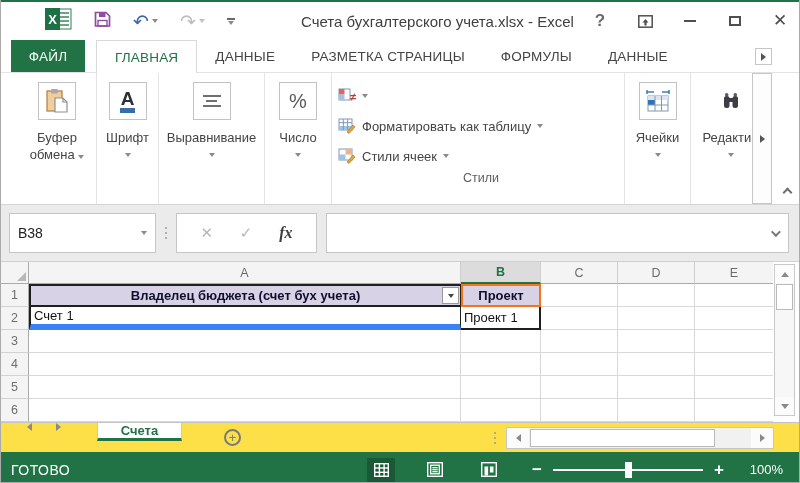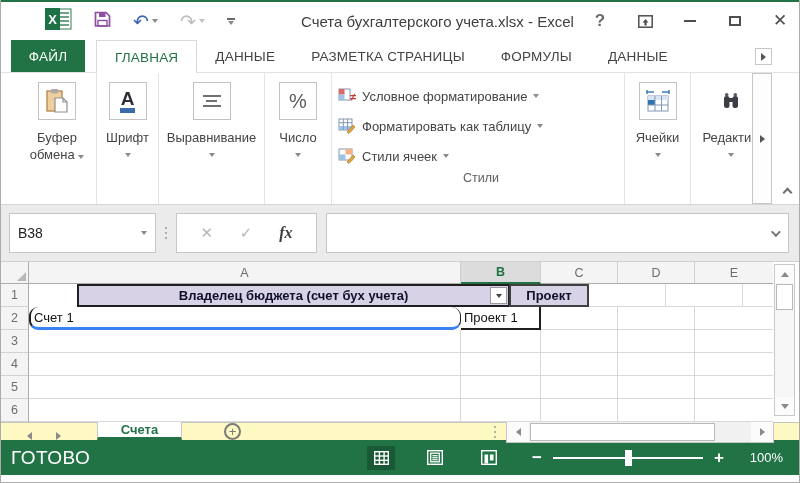--- a/index.html
+++ b/index.html
@@ -71,48 +71,48 @@
   .hrow { display:flex; height:22px; }
   .corner { width:28px; background:#f4f4f4; border-right:1px solid #ababab; border-bottom:1px solid #ababab; position:relative; }
   .corner .tri { position:absolute; right:2px; bottom:2px; width:0; height:0; border-left:9px solid transparent; border-bottom:9px solid #b8b8b8; }
   .chead { background:#f4f4f4; border-right:1px solid #cfcfcf; border-bottom:1px solid #ababab; color:#6c6c6c; font-size:12.5px; display:flex; align-items:center; justify-content:center; }
   .chead.sel { background:#dcdcdc; color:#217346; border-bottom:2px solid #217346; font-weight:bold; }
   .grow { display:flex; height:23px; }
   .rhead { width:28px; background:#f4f4f4; border-right:1px solid #ababab; border-bottom:1px solid #d2d2d2; color:#6e6e6e; font-size:12.5px; display:flex; align-items:center; justify-content:center; }
   .cell { border-right:1px solid #d9d9d9; border-bottom:1px solid #d9d9d9; background:#fff; font-size:13px; color:#141414; display:flex; align-items:center; padding:0 3px; overflow:hidden; }
   .c-a { width:432px; } .c-b { width:80px; } .c-c { width:77px; } .c-d { width:77px; } .c-e { flex:1; border-right:none; }
   .cell.tblhead { background:#d8d2e6; font-weight:bold; justify-content:center; color:#10102e; }
-  .a1 { border:2px solid #1f1f1f; border-right:1px solid #1f1f1f; position:relative;margin-left:48px; }
-  .b1 { border:2px solid #404040; }
-  .a2 { border-left:2px solid #1f1f1f; border-right:1px solid #1f1f1f; border-bottom:3px solid #3b82f6;border-radius:9px; }
+  .a1 { border:2px solid #1f1f1f; border-right:1px solid #1f1f1f; position:relative; }
+  .b1 { border:2px solid #f97316; }
+  .a2 { border-left:2px solid #1f1f1f; border-right:1px solid #1f1f1f; border-bottom:6px solid #3b82f6; }
   .b2 { border-right:2px solid #1f1f1f; border-bottom:2px solid #1f1f1f; }
   .filter-btn { position:absolute; right:1px; top:1px; width:17px; height:17px; background:#fff; border:1px solid #9a9a9a; display:flex; align-items:center; justify-content:center; }
   .filter-btn .caret-dn { border-top-color:#444; }
   .vscroll { position:absolute; right:4px; top:2px; width:21px; height:152px; background:#f7f7f7; border:1px solid #c9c9c9; display:flex; flex-direction:column; }
   .sb-btn { height:18px; display:flex; align-items:center; justify-content:center; background:#fcfcfc; }
   .sb-thumb-v { height:26px; margin:1px 1px; background:#fff; border:1px solid #b9b9b9; }
   .tri-up { width:0; height:0; border-left:4px solid transparent; border-right:4px solid transparent; border-bottom:5px solid #8a8a8a; }
   .tri-dn { width:0; height:0; border-left:4px solid transparent; border-right:4px solid transparent; border-top:5px solid #8a8a8a; }
   .tri-lf { width:0; height:0; border-top:4px solid transparent; border-bottom:4px solid transparent; border-right:5px solid #8a8a8a; }
   .tri-rt { width:0; height:0; border-top:4px solid transparent; border-bottom:4px solid transparent; border-left:5px solid #8a8a8a; }
   .spacer { flex:1; }
 
   
-  .tabbar { height:18px; background:#fef9c3; border-top:1px solid #c4c4c4; display:flex; align-items:flex-end; }
+  .tabbar { height:30px; background:#fde047; border-top:1px solid #c4c4c4; display:flex; align-items:flex-start; }
   .nav-arrows { display:flex; align-items:center; gap:24px; margin-left:26px; margin-right:36px; }
   .sheet-tab { background:#fff; border-left:1px solid #c9c9c9; border-right:1px solid #c9c9c9; border-bottom:3px solid #217346; width:85px; display:flex; align-items:center; justify-content:center; font-size:13px; font-weight:bold; color:#217346; }
   .new-sheet { margin-left:42px; align-self:center; width:17px; height:17px; border:2px solid #7a7a7a; border-radius:50%; display:flex; align-items:center; justify-content:center; color:#7a7a7a; font-size:13px; line-height:13px; }
   .tab-dots { align-self:center; margin-right:10px; }
   .hscroll { align-self:center; width:268px; height:22px; border:1px solid #c6c6c6; background:#f1f1f1; display:flex; margin-right:25px; }
   .hs-btn { width:22px; display:flex; align-items:center; justify-content:center; background:#fbfbfb; }
   .hs-thumb { width:185px; margin:1px 0 1px 1px; background:#fff; border:1px solid #b9b9b9; }
 
   
   .statusbar { height:35px; background:#217346; display:flex; align-items:center; color:#fff; padding:0 16px 0 10px; }
-  .status-text { font-size:19px; letter-spacing:.5px; }
+  .status-text { font-size:14px; letter-spacing:.5px; }
   .sb-right { margin-left:auto; display:flex; align-items:center; }
   .viewbtn { width:28px; height:24px; display:flex; align-items:center; justify-content:center; margin-right:26px; }
   .viewbtn.pressed { background:rgba(0,0,0,.22); }
   .zoom-minus, .zoom-plus { font-size:17px; font-weight:bold; width:16px; text-align:center; }
   .zoom-track { position:relative; width:150px; height:2px; background:#fff; margin:0 8px; }
   .zoom-thumb { position:absolute; left:48%; top:-7px; width:7px; height:16px; background:#fff; }
   .zoom-text { margin-left:18px; font-size:13px; width:38px; text-align:right; }
 </style>
 </head>
 <body>
@@ -231,21 +231,20 @@
     </div>
 
     <div class="cgroup w-styles styles-col">
       <div class="srow">
         <svg width="18" height="16" viewBox="0 0 18 16">
           <rect x="1" y="1" width="11" height="11" fill="#fff" stroke="#8497b0"></rect>
           <rect x="1" y="1" width="5.5" height="5.5" fill="#e06666"></rect>
           <rect x="1" y="6.5" width="5.5" height="5.5" fill="#9dc3e6"></rect>
           <text x="12" y="13" font-size="11" font-weight="bold" fill="#c0392b" font-family="Liberation Sans, sans-serif">≠</text>
         </svg>
-        <span>Условное форматирование</span>
         <span class="caret-dn"></span>
       </div>
       <div class="srow">
         <svg width="18" height="16" viewBox="0 0 18 16">
           <rect x="1" y="1" width="13" height="11" fill="#fff" stroke="#8497b0"></rect>
           <rect x="1" y="8" width="13" height="4" fill="#9dc3e6"></rect>
           <line x1="5.3" y1="1" x2="5.3" y2="12" stroke="#8497b0"></line>
           <line x1="9.6" y1="1" x2="9.6" y2="12" stroke="#8497b0"></line>
           <line x1="1" y1="4.7" x2="14" y2="4.7" stroke="#8497b0"></line>
           <path d="M9 14 L15 7 L17 9 L11 15.5 Z" fill="#e8a33d" stroke="#9c6f1f" stroke-width="0.6"></path>

